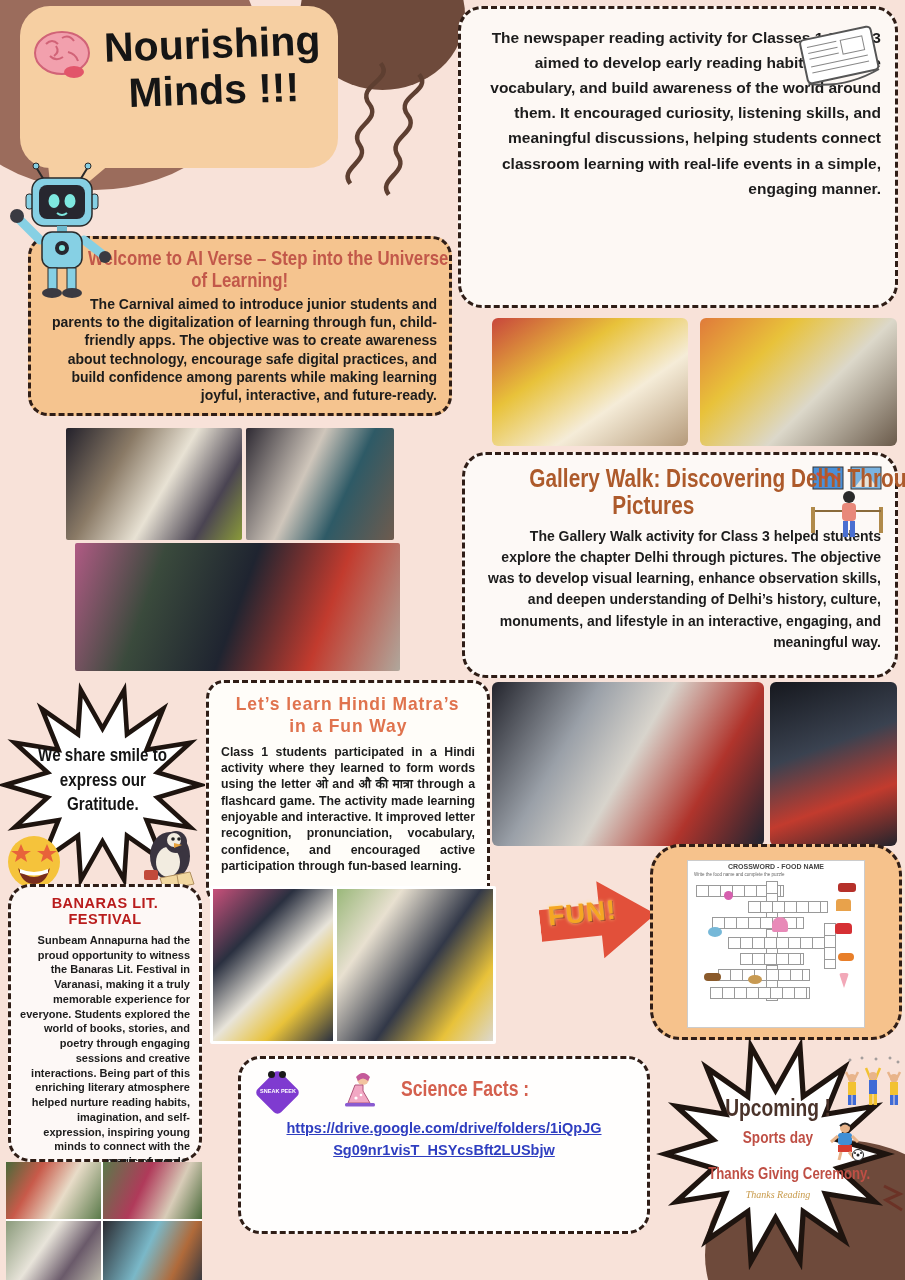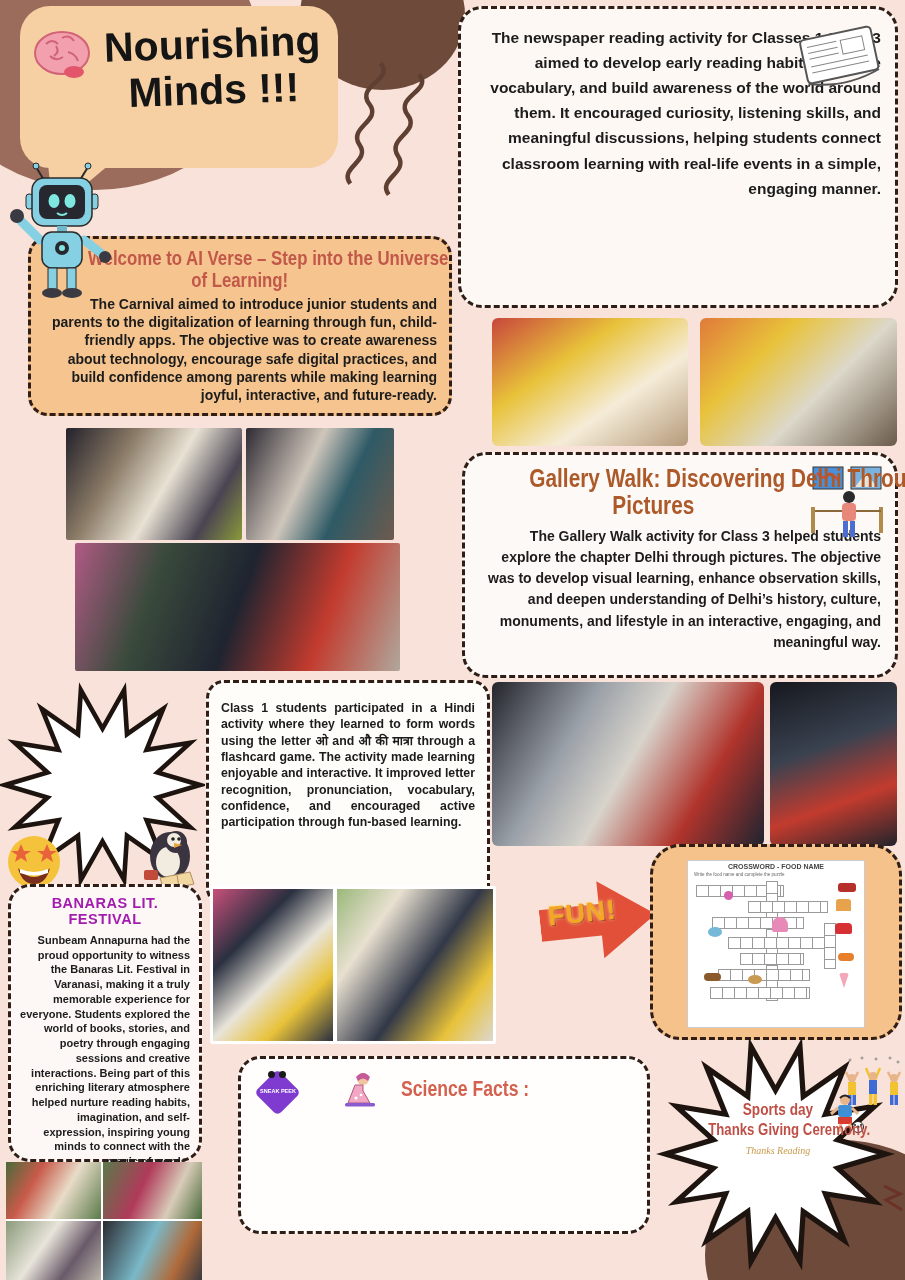--- a/index.html
+++ b/index.html
@@ -11,21 +11,21 @@
   .cond{display:inline-block;transform:scaleX(.8);transform-origin:center;white-space:nowrap;font-weight:900;}
   .photo{position:absolute;z-index:2;border-radius:6px;}
   
   #bubble{left:20px;top:6px;width:318px;height:162px;background:#f6cfa2;border-radius:30px;z-index:1;}
   #bubble-tail{left:48px;top:164px;width:62px;height:48px;background:#f6cfa2;
     clip-path:polygon(0 0,100% 0,8% 100%);z-index:1;}
   #main-title{left:88px;top:22px;width:250px;z-index:2;text-align:center;transform:rotate(-2deg);}
   #main-title .line{font-size:41px;font-weight:900;color:#151515;line-height:1.12;}
   
   .head-salmon{color:#d4604e;} .head-welcome{color:#c2584a;} .head-gallery{color:#ad5a2b;}
-  .head-hindi{color:#e0734e;} .head-banaras{color:#a21caf;}
+  .head-hindi{color:#e0734e;} .head-banaras{color:#b91c1c;}
   .body-txt{font-weight:700;color:#1c1c1c;text-align:right;}
   
   .xw-strip{position:absolute;height:12px;box-sizing:border-box;border:1px solid #9a9a9a;background-color:#fff;
     background-image:repeating-linear-gradient(to right,#fff 0 11px,#9a9a9a 11px 12px);}
   .xw-strip-v{position:absolute;width:12px;box-sizing:border-box;border:1px solid #9a9a9a;background-color:#fff;
     background-image:repeating-linear-gradient(to bottom,#fff 0 11px,#9a9a9a 11px 12px);}
   .chip{position:absolute;border-radius:3px;}
   a.drive-link{color:#2f3ec0;font-weight:700;text-decoration:underline;word-break:break-all;}
   .star-text{position:absolute;z-index:3;text-align:center;}
 </style>
@@ -135,20 +135,25 @@
     </div>
     <div class="body-txt" style="font-size:14px;line-height:1.52;margin-top:6px;">The Gallery Walk activity for Class 3 helped students explore the chapter Delhi through pictures. The objective was to develop visual learning, enhance observation skills, and deepen understanding of Delhi’s history, culture, monuments, and lifestyle in an interactive, engaging, and meaningful way.</div>
   </div>
 
   <div class="photo" style="left:492px;top:682px;width:272px;height:164px;background:linear-gradient(120deg,#23242c 0%,#9aa0a8 30%,#d8d4cc 50%,#b0342c 75%,#1e2430 100%);"></div>
   <div class="photo" style="left:770px;top:682px;width:127px;height:164px;background:linear-gradient(160deg,#16181e 0%,#3a4250 40%,#c23b2e 70%,#23242c 100%);"></div>
 
   <svg class="abs" style="left:0px;top:670px;width:205px;height:230px;z-index:2;" viewBox="0 0 200 200">
     <polygon fill="#ffffff" stroke="#1e140f" stroke-width="4.5" points="195,100 153.6,112.2 185.6,141.2 143,134.3 159.2,174.3 123.9,149.6 121.1,192.6 100,155 78.9,192.6 76.1,149.6 40.8,174.3 57,134.3 14.4,141.2 46.4,112.2 5,100 46.4,87.8 14.4,58.8 57,65.7 40.8,25.7 76.1,50.4 78.9,7.4 100,45 121.1,7.4 123.9,50.4 159.2,25.7 143,65.7 185.6,58.8 153.6,87.8"></polygon>
   </svg>
+  <div class="star-text" style="left:22px;top:743px;width:162px;line-height:1.3;">
+    <span class="cond" style="font-size:19px;color:#151515;">We share smile to</span><br>
+    <span class="cond" style="font-size:19px;color:#151515;">express our</span><br>
+    <span class="cond" style="font-size:19px;color:#151515;">Gratitude.</span>
+  </div>
 
   <svg class="abs" style="left:6px;top:834px;width:56px;height:56px;z-index:2;" viewBox="0 0 56 56">
     <circle cx="28" cy="28" r="26" fill="#f5c33b"></circle>
     <polygon points="15,10 18,17 25,17 19,21 21,28 15,24 9,28 11,21 5,17 12,17" fill="#e8633a"></polygon>
     <polygon points="41,10 44,17 51,17 45,21 47,28 41,24 35,28 37,21 31,17 38,17" fill="#e8633a"></polygon>
     <path d="M12,34 q16,18 32,0 q-4,16 -16,16 q-12,0 -16,-16z" fill="#7a2e1e"></path>
     <path d="M14,35 q14,6 28,0 l0,4 q-14,5 -28,0z" fill="#ffffff"></path>
   </svg>
 
   <svg class="abs" style="left:138px;top:822px;width:64px;height:70px;z-index:2;" viewBox="0 0 64 70">
@@ -158,20 +163,24 @@
     <circle cx="36" cy="18" r="7" fill="#f2ece0"></circle>
     <circle cx="35" cy="17" r="1.8" fill="#222"></circle>
       <circle cx="41" cy="17" r="1.8" fill="#222"></circle>
     <polygon points="36,21 44,23 36,26" fill="#e8a23a"></polygon>
     <rect x="6" y="48" width="14" height="10" rx="2" fill="#c24a3a"></rect>
     <path d="M22,56 L52,50 L56,62 L26,68 Z" fill="#f2d8a0" stroke="#b09060"></path>
     <line x1="39" y1="53" x2="41" y2="65" stroke="#b09060"></line>
   </svg>
 
   <div class="box" style="left:206px;top:680px;width:284px;height:226px;background:#fffdf9;border-radius:18px;padding:10px 12px;">
+    <div style="line-height:1.15;text-align:center;">
+      <span class="cond head-hindi" style="font-size:19px;transform:scaleX(.92);letter-spacing:1px;">Let’s learn Hindi Matra’s</span><br>
+      <span class="cond head-hindi" style="font-size:19px;transform:scaleX(.92);letter-spacing:1px;">in a Fun Way</span>
+    </div>
     <div class="body-txt" style="font-size:12.3px;line-height:1.33;margin-top:7px;text-align:justify;">Class 1 students participated in a Hindi activity where they learned to form words using the letter ओ and औ की मात्रा through a flashcard game. The activity made learning enjoyable and interactive. It improved letter recognition, pronunciation, vocabulary, confidence, and encouraged active participation through fun-based learning.</div>
   </div>
 
   <div class="photo" style="left:210px;top:886px;width:120px;height:152px;border:3px solid #fff;border-radius:2px;background:linear-gradient(135deg,#c8507a 0%,#2a3040 30%,#e8e4da 55%,#e8c23a 75%,#2a3040 100%);"></div>
   <div class="photo" style="left:334px;top:886px;width:156px;height:152px;border:3px solid #fff;border-radius:2px;background:linear-gradient(125deg,#9ab87a 0%,#e8e0d0 25%,#323848 55%,#e8c23a 80%,#dcd8ce 100%);"></div>
 
   <div class="box" style="left:8px;top:884px;width:194px;height:278px;background:#fdf8f6;border-radius:22px;padding:8px 9px;text-align:center;">
     <div class="head-banaras" style="font-weight:900;font-size:14.5px;letter-spacing:.5px;">BANARAS LIT. FESTIVAL</div>
     <div class="body-txt" style="font-size:11px;line-height:1.34;margin-top:6px;">Sunbeam Annapurna had the proud opportunity to witness the Banaras Lit. Festival in Varanasi, making it a truly memorable experience for everyone. Students explored the world of books, stories, and poetry through engaging sessions and creative interactions. Being part of this enriching literary atmosphere helped nurture reading habits, imagination, and self-expression, inspiring young minds to connect with the magic of words.</div>
   </div>
@@ -221,45 +230,47 @@
         <circle cx="20" cy="8" r="6" fill="#f2c4a0"></circle>
         <path d="M13,6 q7,-8 14,0 l-2,4 q-5,-5 -10,0z" fill="#c45a9a"></path>
         <polygon points="12,14 20,14 20,20 27,32 5,32" fill="#f2a8c4" stroke="#b0567a"></polygon>
         <circle cx="13" cy="27" r="1.6" fill="#fff"></circle>
           <circle cx="18" cy="24" r="1.3" fill="#fff"></circle>
         <rect x="2" y="32" width="30" height="3.5" rx="1.5" fill="#8a5ad0"></rect>
       </svg>
       <span class="cond head-salmon" style="font-size:22px;">Science Facts :</span>
     </div>
     <div style="margin-top:10px;line-height:1.55;">
+      <a href="#" class="drive-link" style="display:block;font-size:14.5px;width:92%;margin:0 auto;">https://drive.google.com/drive/folders/1iQpJGSg09nr1visT_HSYcsBft2LUSbjw</a>
     </div>
   </div>
 
   <svg class="abs" style="left:646px;top:1038px;width:259px;height:232px;z-index:2;" viewBox="0 0 200 200">
     <polygon fill="#ffffff" stroke="#1e140f" stroke-width="4.5" points="195,100 153.6,112.2 185.6,141.2 143,134.3 159.2,174.3 123.9,149.6 121.1,192.6 100,155 78.9,192.6 76.1,149.6 40.8,174.3 57,134.3 14.4,141.2 46.4,112.2 5,100 46.4,87.8 14.4,58.8 57,65.7 40.8,25.7 76.1,50.4 78.9,7.4 100,45 121.1,7.4 123.9,50.4 159.2,25.7 143,65.7 185.6,58.8 153.6,87.8"></polygon>
   </svg>
   <div class="star-text" style="left:688px;top:1094px;width:180px;">
+    <div><span class="cond" style="font-size:24px;color:#4a332a;">Upcoming !</span></div>
     <div style="margin-top:6px;position:relative;">
       <span class="cond" style="font-size:17px;color:#bf4f45;">Sports day</span>
       <svg style="position:absolute;right:4px;top:-6px;width:36px;height:40px;" viewBox="0 0 36 40">
         <circle cx="17" cy="6" r="5" fill="#e8b48a"></circle>
           <path d="M12,4 q5,-5 10,0" stroke="#222" stroke-width="2" fill="none"></path>
         <rect x="10" y="11" width="14" height="12" rx="3" fill="#3f8fd6"></rect>
         <line x1="10" y1="14" x2="3" y2="20" stroke="#e8b48a" stroke-width="3"></line>
         <line x1="24" y1="14" x2="30" y2="20" stroke="#e8b48a" stroke-width="3"></line>
         <rect x="10" y="23" width="14" height="7" fill="#d63c30"></rect>
         <line x1="13" y1="30" x2="11" y2="38" stroke="#e8b48a" stroke-width="3"></line>
         <line x1="21" y1="30" x2="26" y2="36" stroke="#e8b48a" stroke-width="3"></line>
         <circle cx="30" cy="33" r="5.5" fill="#fff" stroke="#222"></circle>
         <circle cx="30" cy="33" r="1.5" fill="#222"></circle>
           <circle cx="27" cy="31" r="1" fill="#222"></circle>
           <circle cx="33" cy="31" r="1" fill="#222"></circle>
       </svg>
     </div>
-    <div style=""><span class="cond" style="font-size:16.5px;color:#bf4f45;">Thanks Giving Ceremony.</span></div>
+    <div style="margin-top:16px;"><span class="cond" style="font-size:16.5px;color:#bf4f45;">Thanks Giving Ceremony.</span></div>
     <div style="margin-top:6px;font-family:'Liberation Serif',serif;font-style:italic;font-size:10px;color:#c89a4a;">Thanks Reading</div>
   </div>
 
   <svg class="abs" style="left:842px;top:1056px;width:60px;height:66px;z-index:2;" viewBox="0 0 60 66">
     <g fill="none" stroke="#888" stroke-width="1">
         <circle cx="8" cy="4" r="1"></circle>
         <circle cx="20" cy="2" r="1"></circle>
         <circle cx="34" cy="3" r="1"></circle>
         <circle cx="48" cy="2" r="1"></circle>
         <circle cx="56" cy="6" r="1"></circle>

